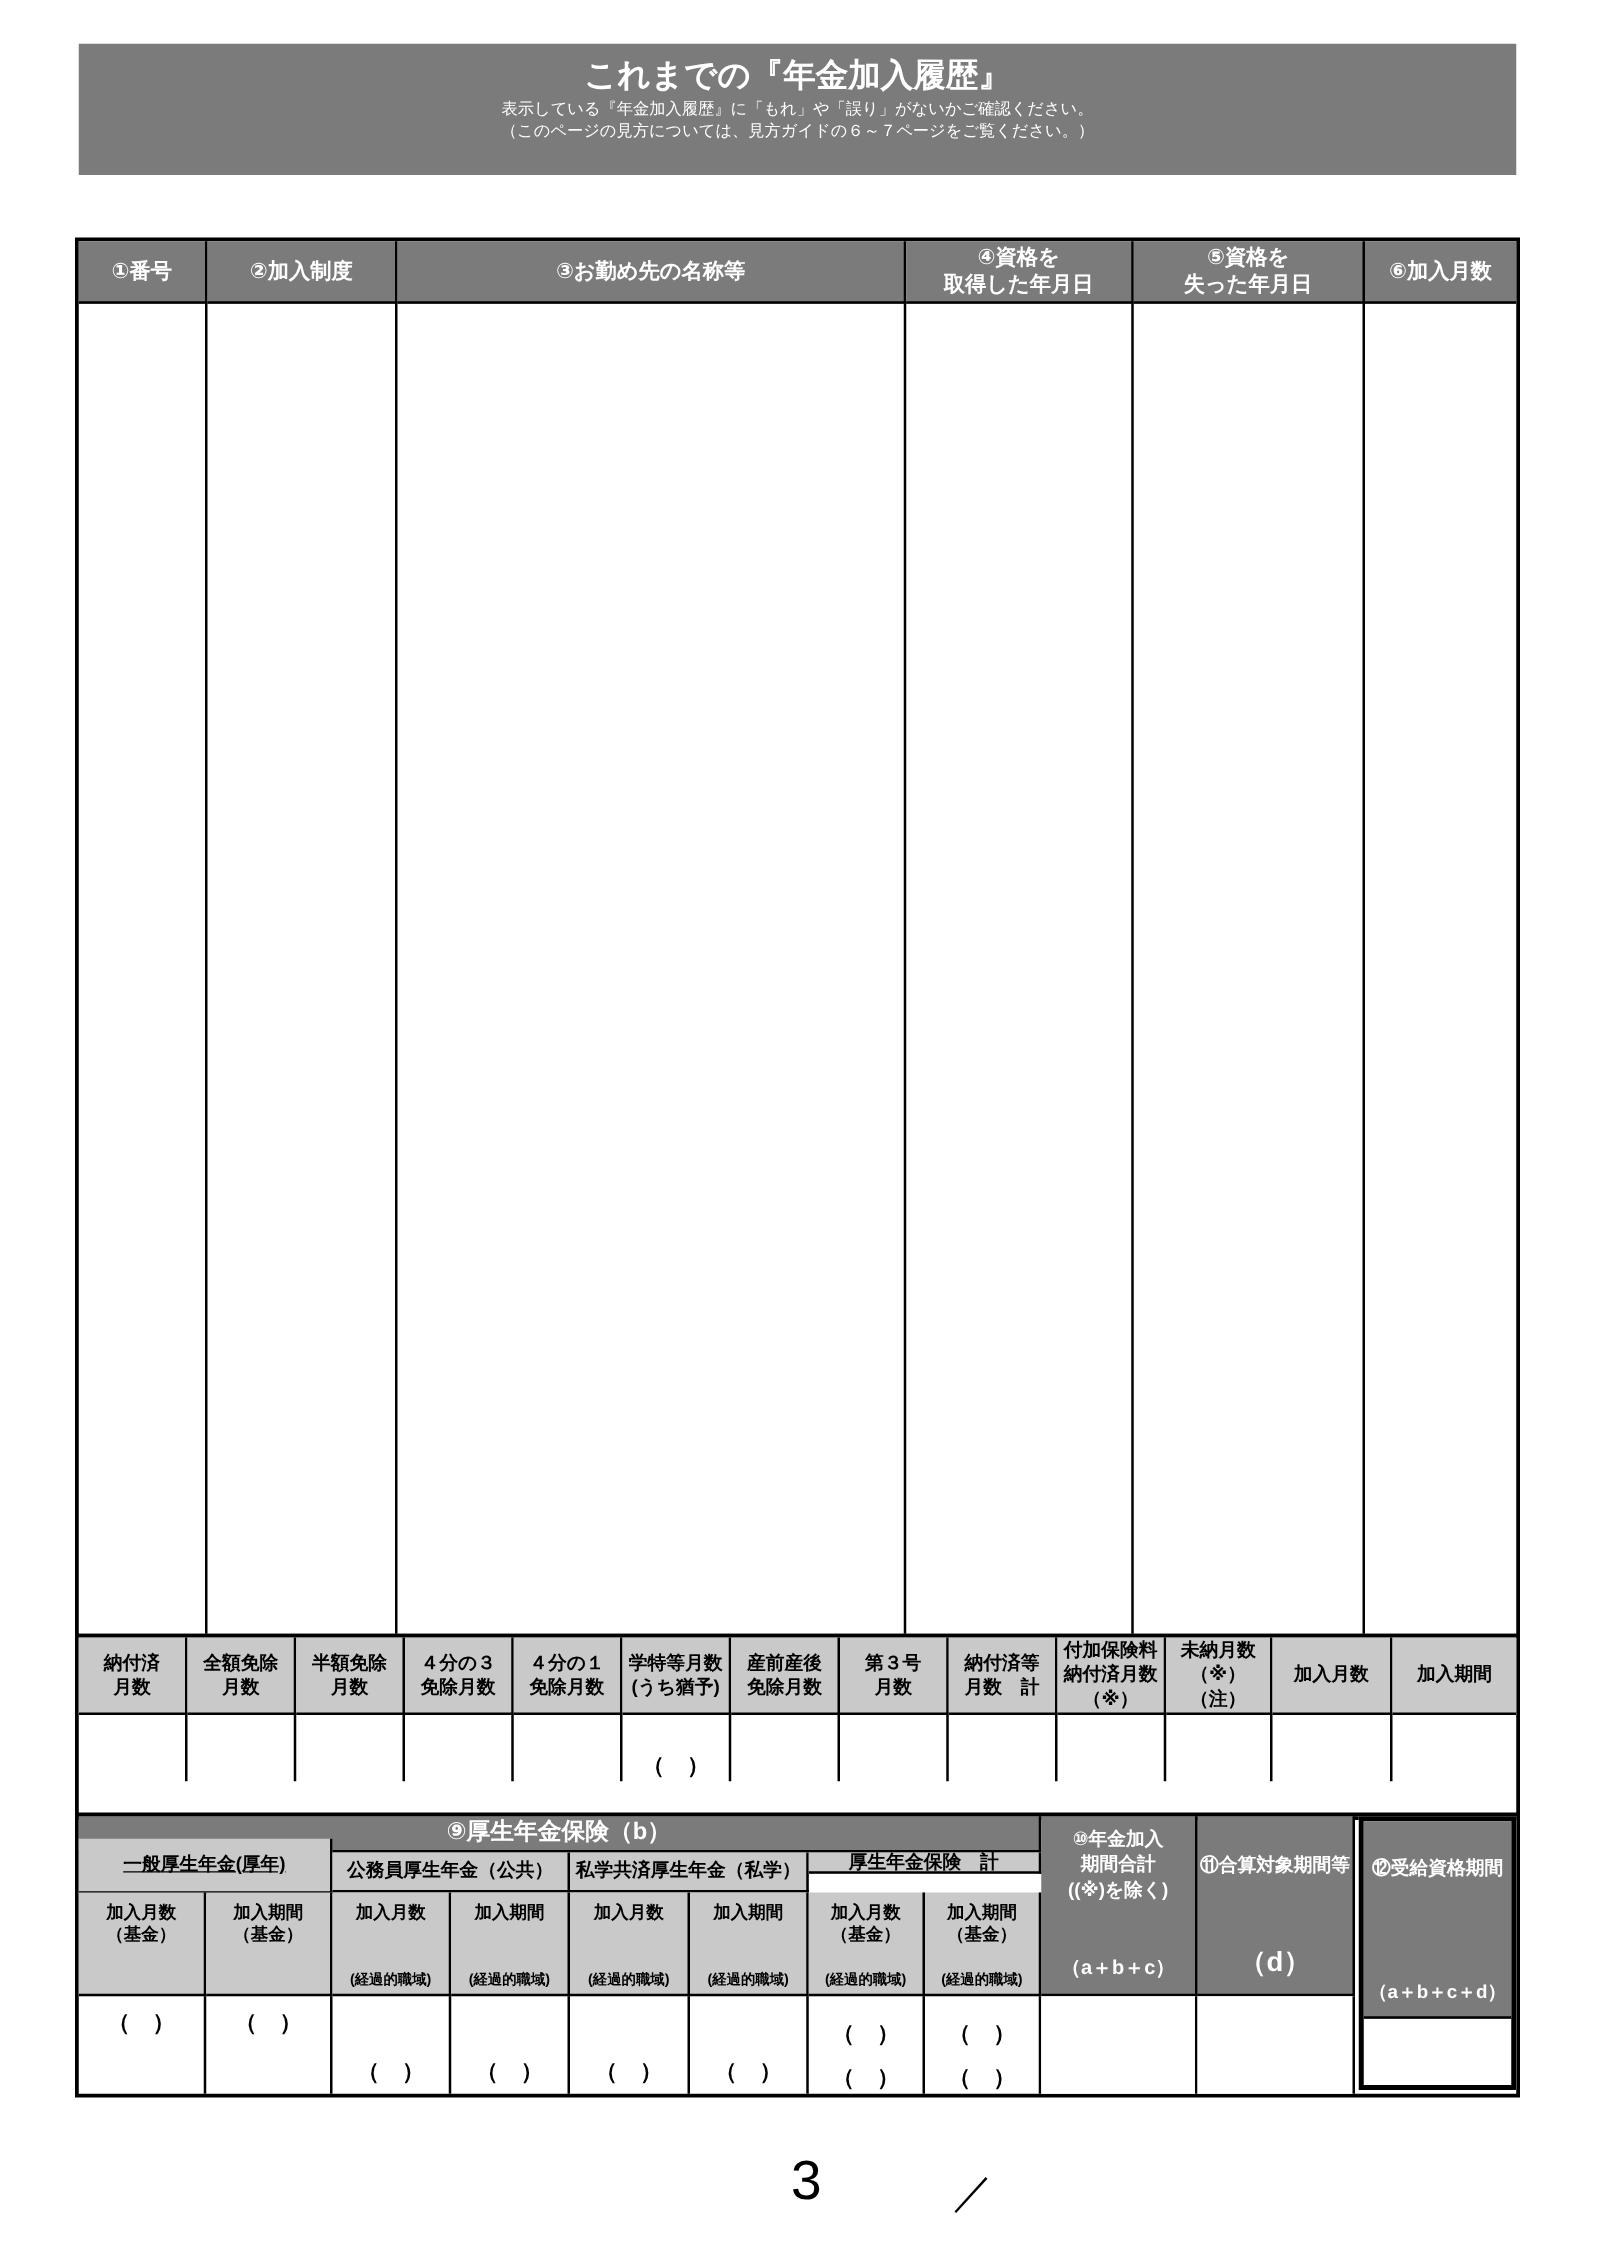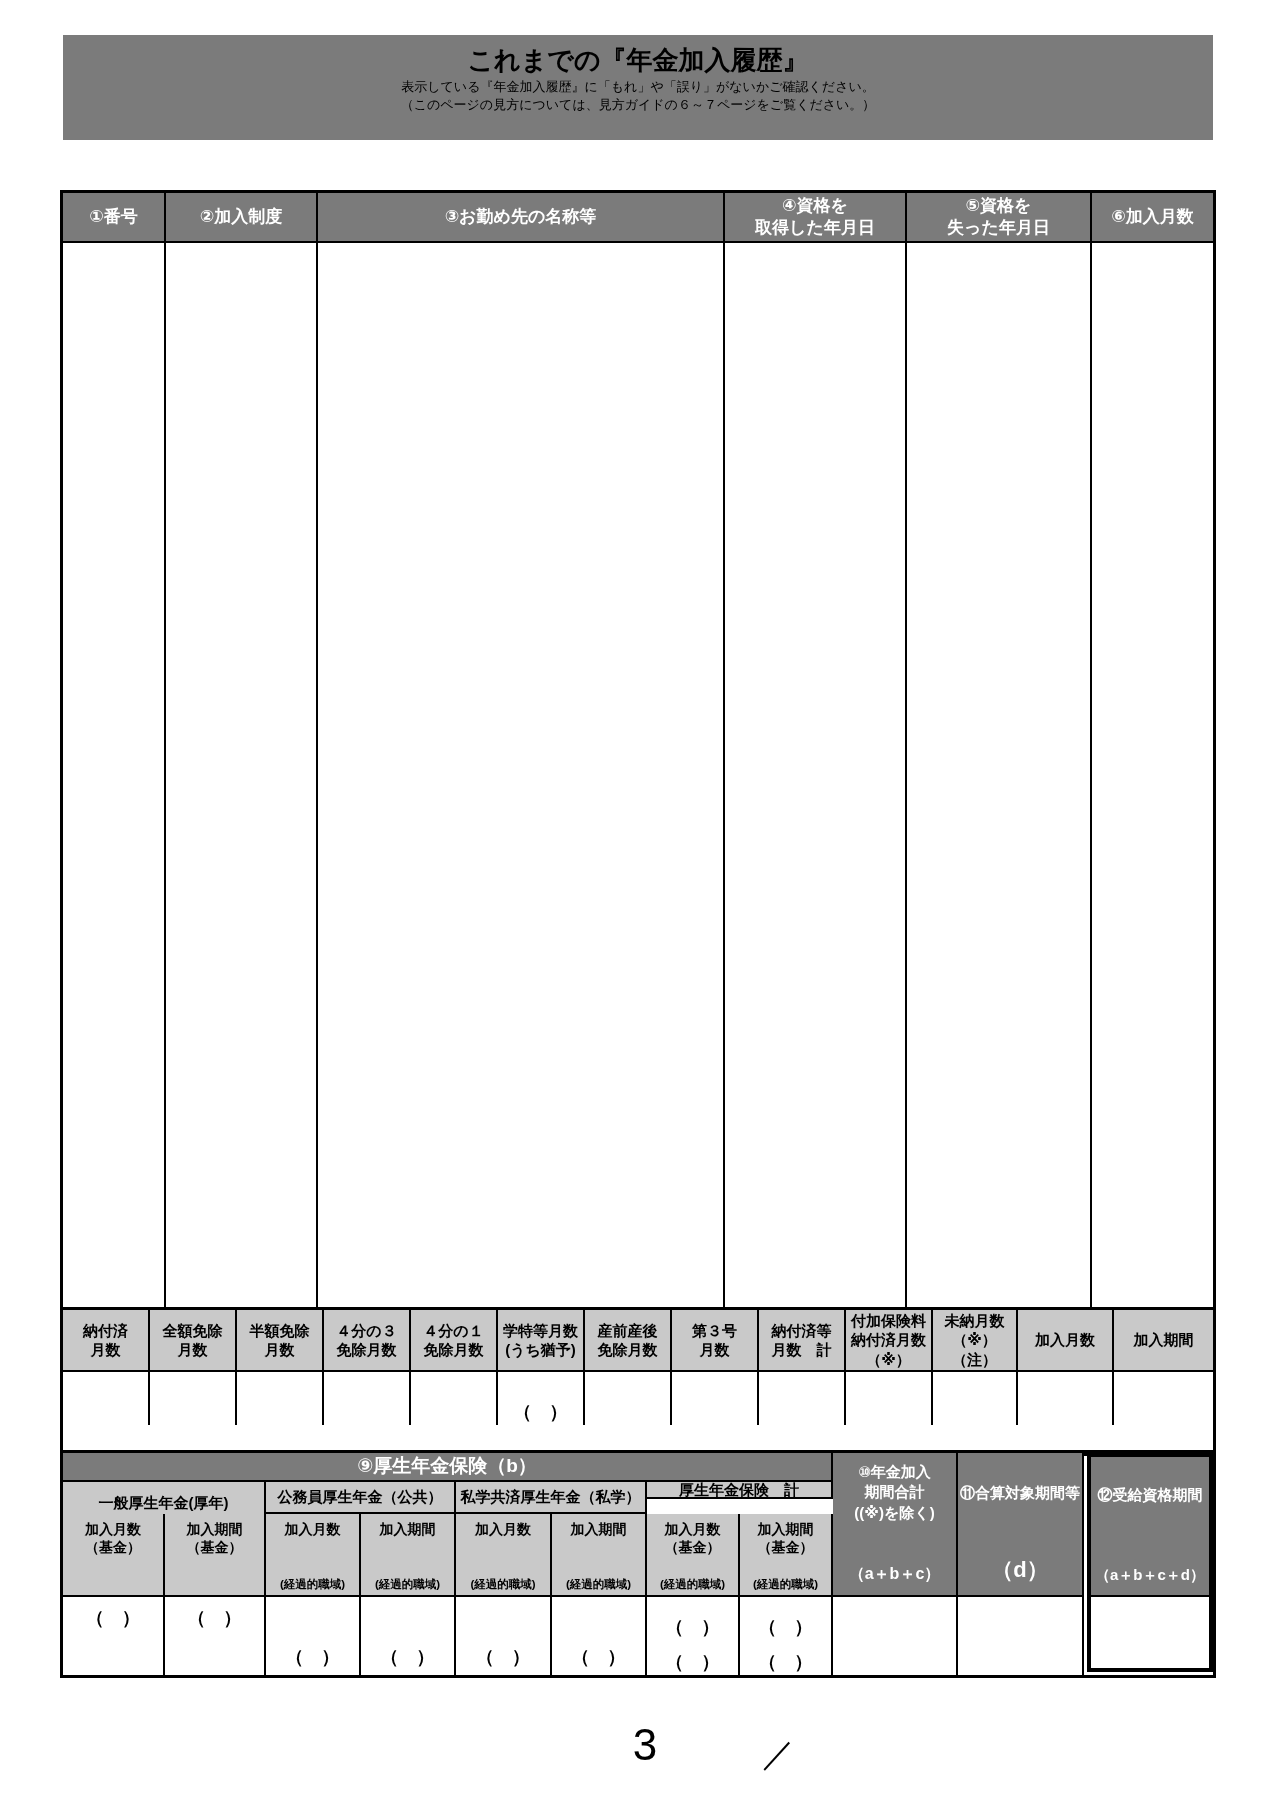--- a/index.html
+++ b/index.html
@@ -8,21 +8,21 @@
   .abs{position:absolute;box-sizing:border-box;}
   .cell{box-sizing:border-box;display:flex;align-items:center;justify-content:center;
         text-align:center;white-space:pre-line;line-height:1.28;}
   .col{box-sizing:border-box;}
   .dark{background:#7b7b7b;color:#fff;}
   .lite{background:#c9c9c9;color:#000;}
   .br{border-right:2px solid #000;}
   .bb{border-bottom:2px solid #000;}
   .bold{font-weight:bold;}
   .frame{border:3px solid #000;}
-  .intro{left:63px;top:35px;width:1150px;height:105px;background:#7b7b7b;color:#000000;
+  .intro{left:63px;top:35px;width:1150px;height:105px;background:#7b7b7b;color:#ffffff;
          text-align:center;padding-top:7px;}
   .intro-title{font-size:26px;font-weight:600;line-height:1.4;}
   .intro-line{font-size:13px;line-height:1.35;}
   .flexrow{display:flex;}
   .hdcell{font-size:17px;}
   .subhd{font-size:15px;}
   .grouphd{font-size:15px;}
   .colhd{display:flex;flex-direction:column;justify-content:space-between;align-items:center;
          box-sizing:border-box;text-align:center;padding:6px 0 4px 0;}
   .colhd .main{font-size:14px;font-weight:bold;line-height:1.3;white-space:pre-line;}
@@ -122,28 +122,28 @@
     </div>
 
     <div class="abs dark br bb" style="left:770px;top:0;width:125px;height:144px;display:flex;flex-direction:column;justify-content:space-between;align-items:center;text-align:center;">
       <div class="tot-label">⑩年金加入
 期間合計
 ((※)を除く)</div>
       <div class="tot-formula">（a＋b＋c）</div>
     </div>
 
     <div class="abs" style="left:1024px;top:0;width:126px;height:219px;border:4px solid #000;background:#fff;">
-      <div class="dark bb" style="box-sizing:border-box;height:140px;display:flex;flex-direction:column;justify-content:space-between;align-items:center;text-align:center;">
+      <div class="dark bb" style="box-sizing:border-box;height:158px;display:flex;flex-direction:column;justify-content:space-between;align-items:center;text-align:center;">
         <div class="tot-label" style="padding-top:28px;">⑫受給資格期間</div>
         <div class="tot-formula" style="font-size:15px;">（a＋b＋c＋d）</div>
       </div>
       <div></div>
     </div>
 
-    <div class="cell lite bold abs br bb grouphd" style="left:0;top:29px;width:203px;height:44px;">一般厚生年金(厚年)</div>
+    <div class="cell lite bold abs br bb grouphd" style="left:0;top:18px;width:203px;height:44px;text-decoration:underline;">一般厚生年金(厚年)</div>
     <div class="cell lite bold abs br bb grouphd" style="left:203px;top:29px;width:190px;height:32px;">公務員厚生年金（公共）</div>
     <div class="cell lite bold abs br bb grouphd" style="left:393px;top:29px;width:191px;height:32px;">私学共済厚生年金（私学）</div>
     <div class="cell lite bold abs br bb grouphd" style="left:584px;top:29px;width:186px;height:17px;">厚生年金保険　計</div>
 
     <div class="abs lite br bb colhd" style="left:0;top:61px;width:102px;height:83px;">
       <span class="main">加入月数
 （基金）</span>
       <span class="sub"></span>
     </div>
     <div class="abs lite br bb colhd" style="left:102px;top:61px;width:101px;height:83px;">

